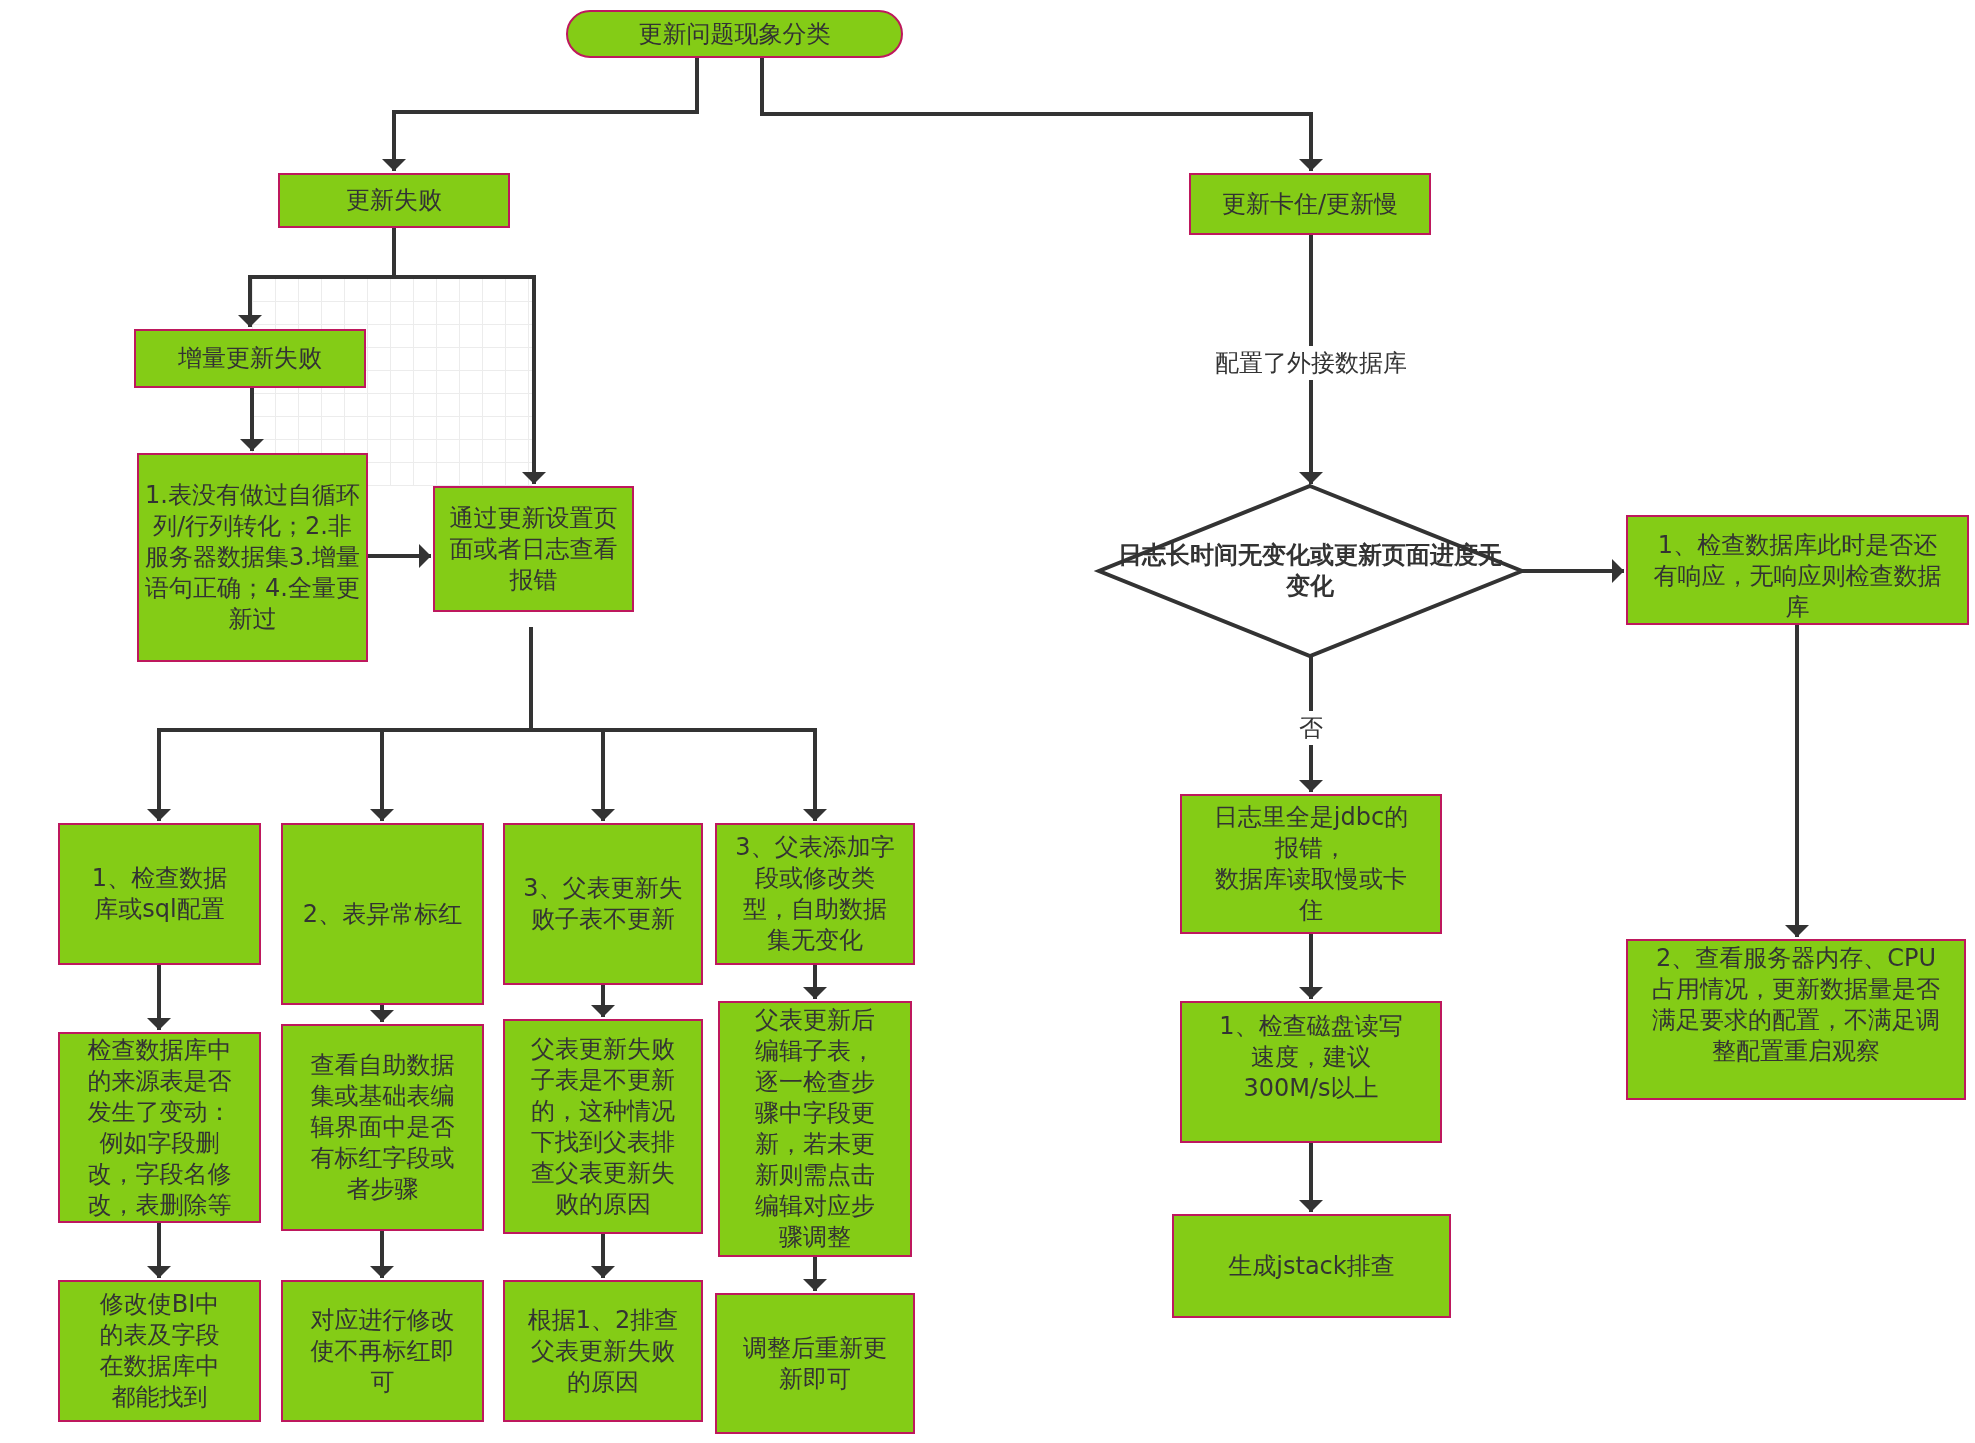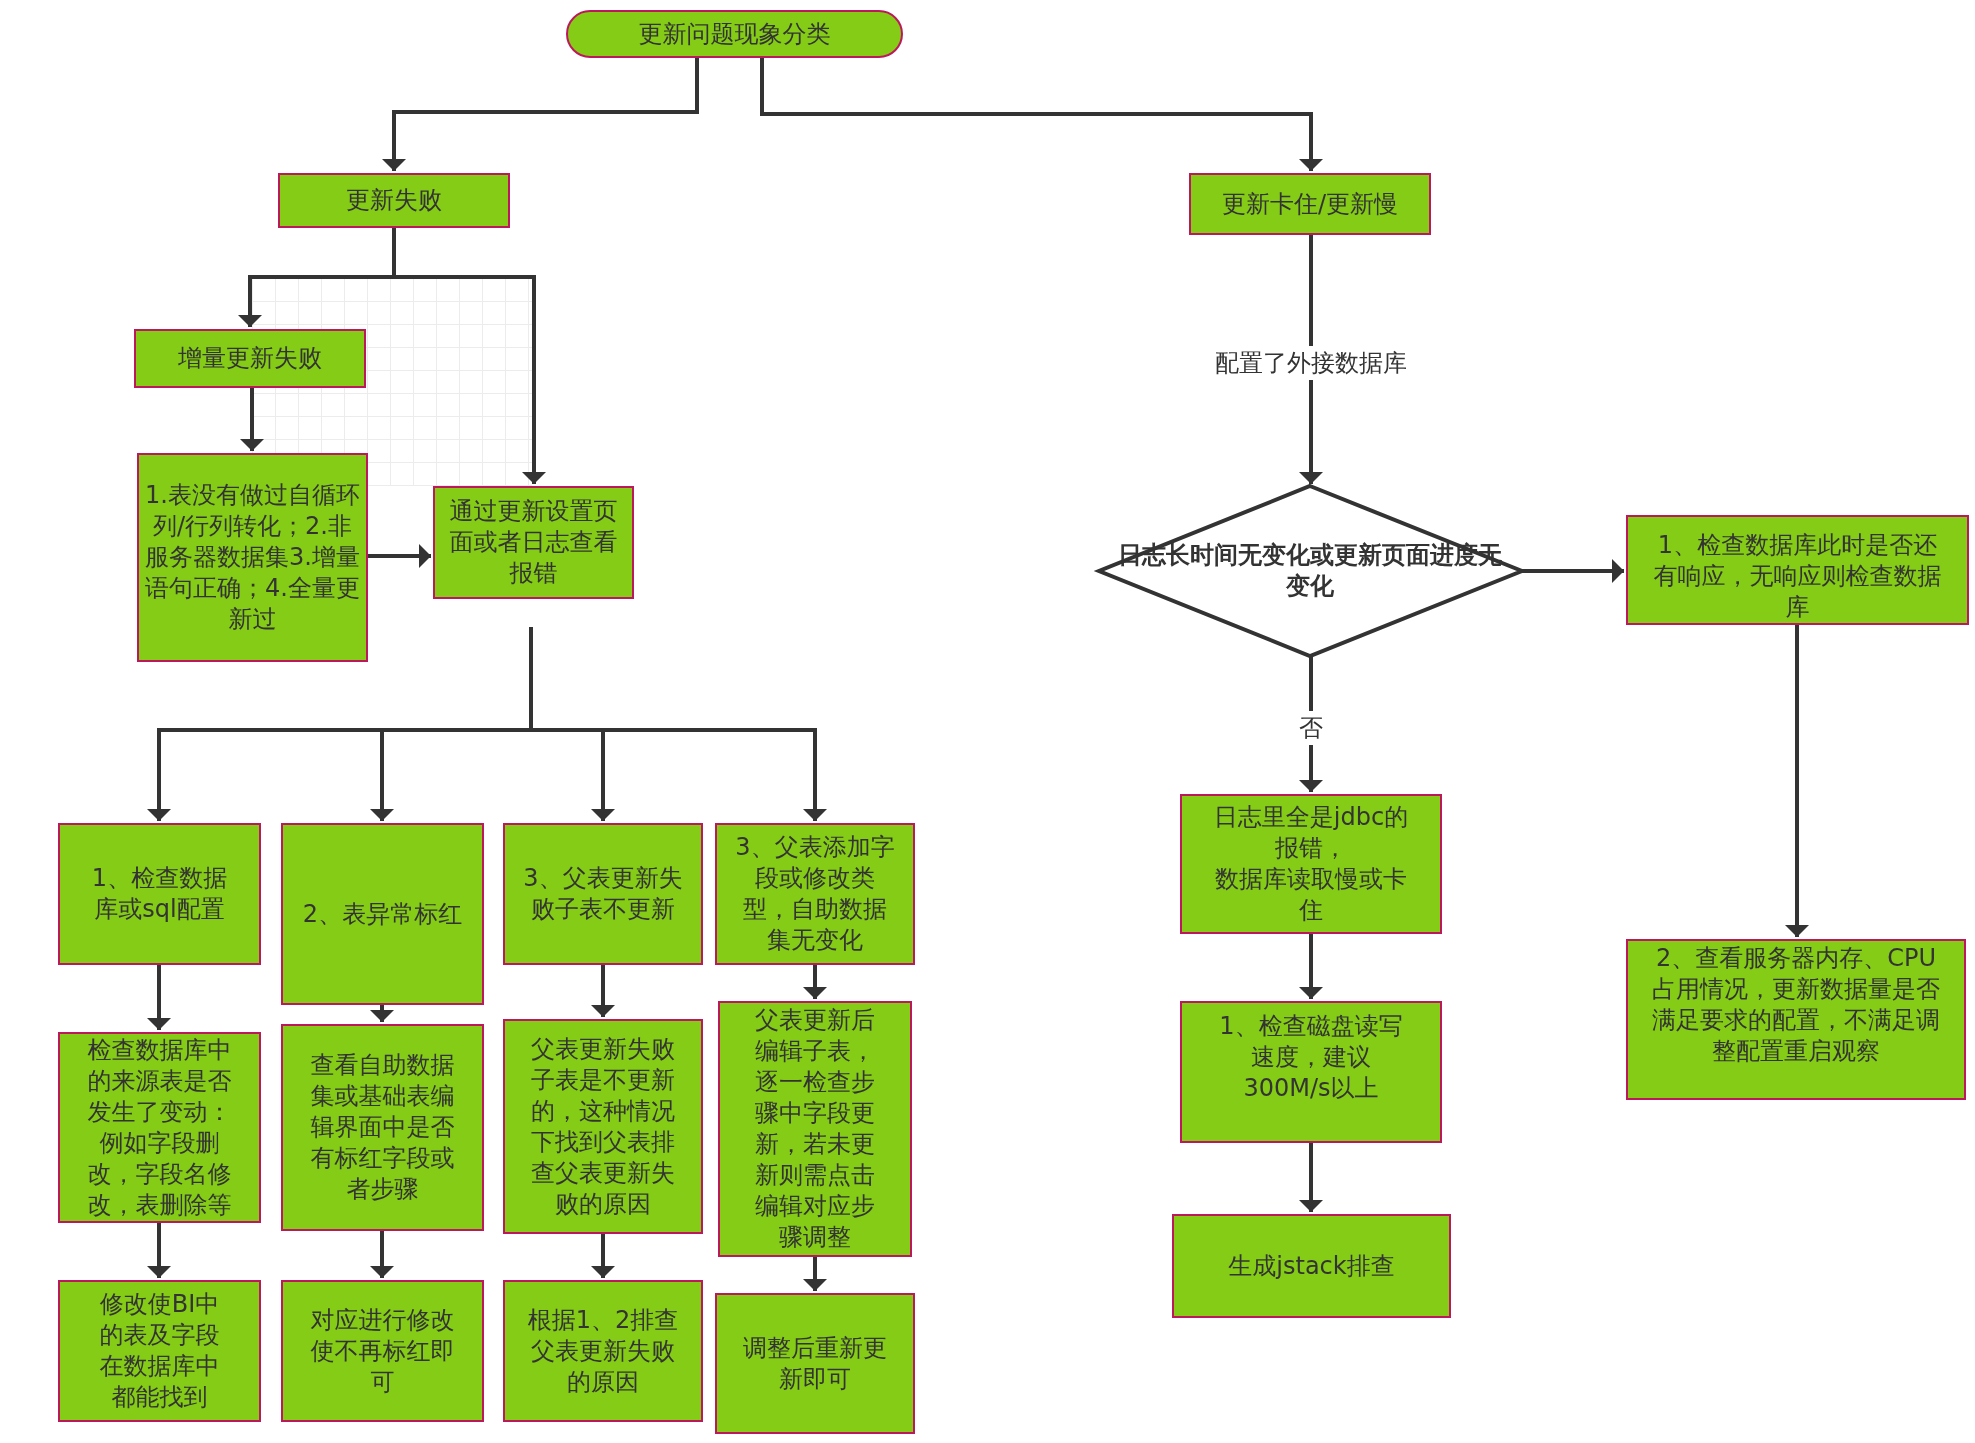--- a/index.html
+++ b/index.html
@@ -71,31 +71,31 @@
 
 <div class="node" style="left:278px;top:173px;width:232px;height:55px;">
   <span>更新失败</span>
 </div>
 <div class="node" style="left:134px;top:329px;width:232px;height:59px;">
   <span>增量更新失败</span>
 </div>
 <div class="node" style="left:137px;top:453px;width:231px;height:209px;">
   <span>1.表没有做过自循环列/行列转化；2.非服务器数据集3.增量语句正确；4.全量更新过</span>
 </div>
-<div class="node" style="left:433px;top:486px;width:201px;height:113px;padding:0 8px;justify-content:flex-end;">
+<div class="node" style="left:433px;top:486px;width:201px;height:126px;padding:0 8px;justify-content:flex-end;">
   <span>通过更新设置页面或者日志查看报错</span>
 </div>
 
 <div class="node" style="left:58px;top:823px;width:203px;height:142px;padding:0 22px;">
   <span>1、检查数据库或sql配置</span>
 </div>
 <div class="node" style="left:281px;top:823px;width:203px;height:182px;padding:0 8px;">
   <span>2、表异常标红</span>
 </div>
-<div class="node" style="left:503px;top:823px;width:200px;height:142px;padding:0 18px;">
+<div class="node" style="left:503px;top:823px;width:200px;height:162px;padding:0 18px;">
   <span>3、父表更新失败子表不更新</span>
 </div>
 <div class="node" style="left:715px;top:823px;width:200px;height:142px;padding:0 16px;">
   <span>3、父表添加字段或修改类型，自助数据集无变化</span>
 </div>
 
 <div class="node" style="left:58px;top:1032px;width:203px;height:191px;padding:0 16px;">
   <span>检查数据库中的来源表是否发生了变动：例如字段删改，字段名修改，表删除等</span>
 </div>
 <div class="node" style="left:281px;top:1024px;width:203px;height:207px;padding:0 18px;">

